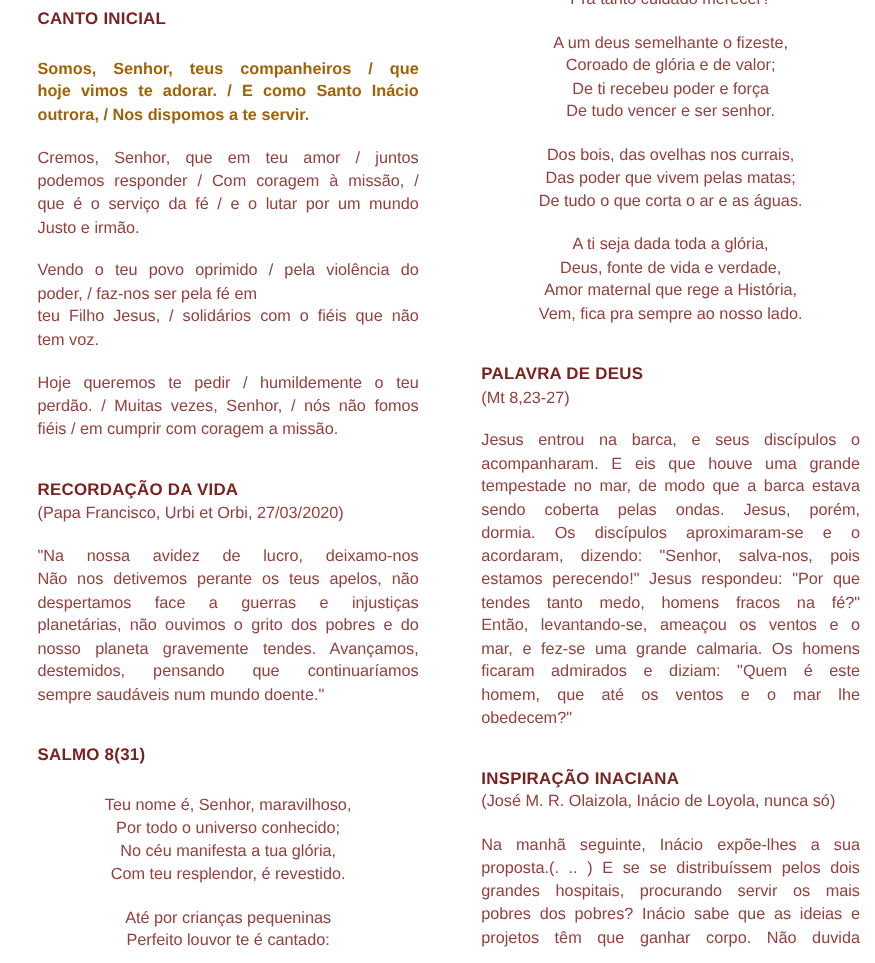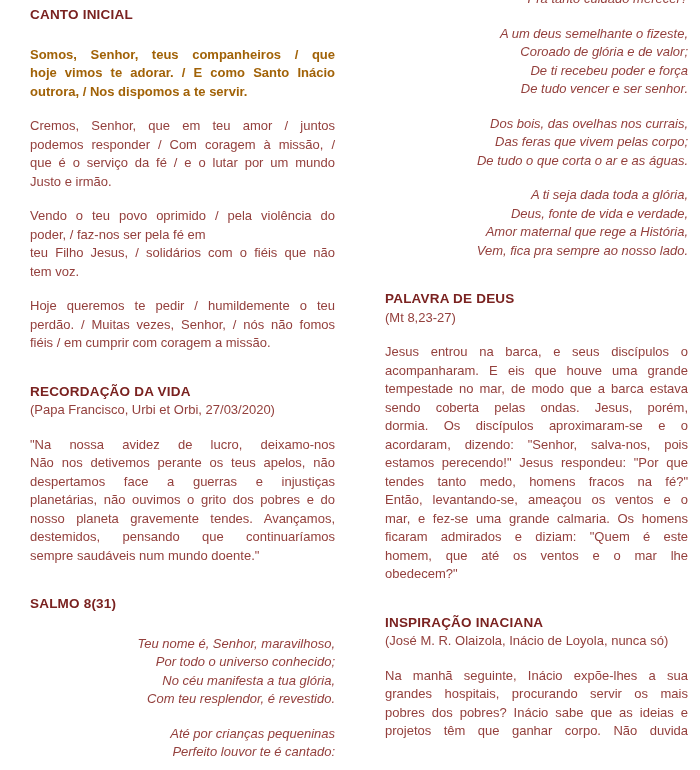--- a/index.html
+++ b/index.html
@@ -32,21 +32,21 @@
   .subtitle{line-height:18.5px;margin:0 0 16px 0;}
   .para{margin:0 0 16px 0;}
   .para .ln{
     line-height:18.5px;
     text-align:justify;
     text-align-last:justify;
   }
   .para .ln.end{text-align-last:left;}
   .para.bold{font-weight:bold;color:#a16207;}
   .verse{margin:0 0 16px 0;}
-  .verse .ln{line-height:18.5px;text-align:right;font-style:italic;}
+  .verse .ln{line-height:18.5px;text-align:center;}
 </style>
 </head>
 <body>
 
 <div class="page">
 
   <div class="col col-left">
 
     <div class="heading first">CANTO INICIAL</div>
 
@@ -113,21 +113,21 @@
 
     <div class="verse">
       <div class="ln">A um deus semelhante o fizeste,</div>
       <div class="ln">Coroado de glória e de valor;</div>
       <div class="ln">De ti recebeu poder e força</div>
       <div class="ln">De tudo vencer e ser senhor.</div>
     </div>
 
     <div class="verse">
       <div class="ln">Dos bois, das ovelhas nos currais,</div>
-      <div class="ln">Das feras que vivem pelas corpo;</div>
+      <div class="ln">Das poder que vivem pelas matas;</div>
       <div class="ln">De tudo o que corta o ar e as águas.</div>
     </div>
 
     <div class="verse">
       <div class="ln">A ti seja dada toda a glória,</div>
       <div class="ln">Deus, fonte de vida e verdade,</div>
       <div class="ln">Amor maternal que rege a História,</div>
       <div class="ln">Vem, fica pra sempre ao nosso lado.</div>
     </div>
 
@@ -148,20 +148,21 @@
       <div class="ln">ficaram admirados e diziam: "Quem é este</div>
       <div class="ln">homem, que até os ventos e o mar lhe</div>
       <div class="ln end">obedecem?"</div>
     </div>
 
     <div class="heading with-sub">INSPIRAÇÃO INACIANA</div>
     <div class="subtitle">(José M. R. Olaizola, Inácio de Loyola, nunca só)</div>
 
     <div class="para">
       <div class="ln">Na manhã seguinte, Inácio expõe-lhes a sua</div>
+      <div class="ln">proposta.(. .. ) E se se distribuíssem pelos dois</div>
       <div class="ln">grandes hospitais, procurando servir os mais</div>
       <div class="ln">pobres dos pobres? Inácio sabe que as ideias e</div>
       <div class="ln">projetos têm que ganhar corpo. Não duvida</div>
     </div>
 
   </div>
 
 </div>
 
 </body></html>

